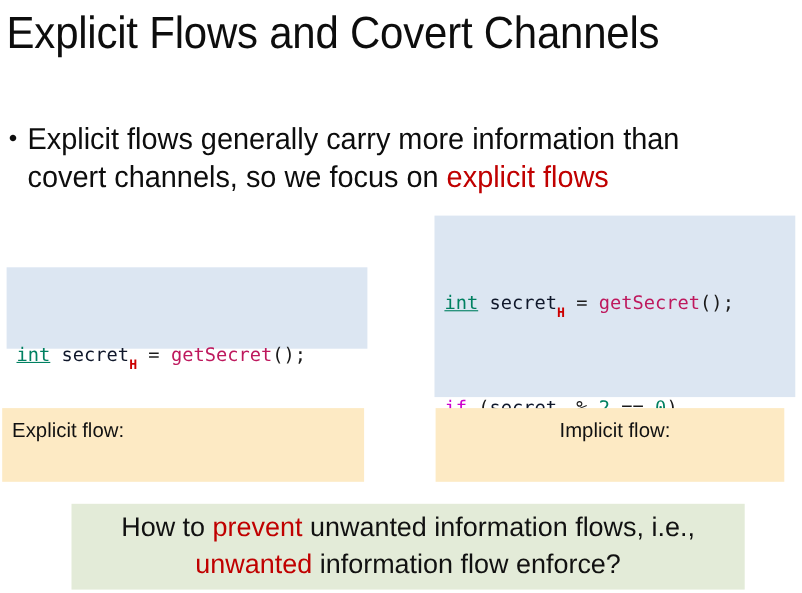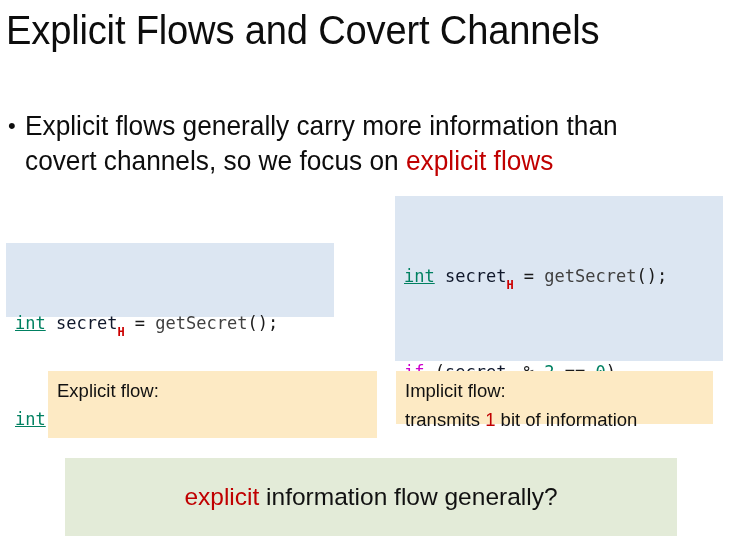--- a/index.html
+++ b/index.html
@@ -80,21 +80,21 @@
   #code-right {
     left: 395px;
     top: 196px;
     width: 328px;
     height: 165px;
     padding: 5px 0 0 9px;
   }
   .kw-type   { color: #008061; text-decoration: underline; }
   .kw-ctrl   { color: #cc00cc; }
   .ident     { color: #0f172a; }
-  .func      { color: #404040; text-align: right; }
+  .func      { color: #be185d; text-align: right; }
   .num       { color: #008061; }
   .punct     { color: #1a1a1a; }
   .sub {
     color: #cc0000;
     font-size: 12px;
     font-weight: bold;
     vertical-align: sub;
     position: relative;
     top: 3px;
     letter-spacing: 0;
@@ -108,27 +108,27 @@
     line-height: 29px;
     color: #111111;
     box-sizing: border-box;
     padding: 5px 0 0 9px;
   }
   #caption-left {
     left: 2px;
     top: 371px;
     width: 329px;
     height: 67px;
-    margin-left: 46px;
   }
   #caption-right {
     left: 396px;
     top: 371px;
     width: 317px;
-    height: 53px;
+    height: 67px;
+    text-align: center;
   }
 
   
   #question-box {
     position: absolute;
     left: 65px;
     top: 458px;
     width: 612px;
     height: 78px;
     background: #e3ebd8;
@@ -168,18 +168,18 @@
   
   
 </div>
 
 <div id="caption-left" class="caption-box">
   <div>Explicit flow:</div>
 </div>
 
 <div id="caption-right" class="caption-box">
   <div>Implicit flow:</div>
-  <div><span>transmits </span><span class="red">1</span><span> bit of information</span></div>
 </div>
 
 <div id="question-box">
-  <span class="q-line"><span class="red">explicit</span><span> information flow generally?</span></span>
+  <span class="q-line"><span>How to </span><span class="red">prevent</span><span> unwanted information flows, i.e.,</span></span>
+  <span class="q-line"><span class="red">unwanted</span><span> information flow enforce?</span></span>
 </div>
 
 </body></html>

